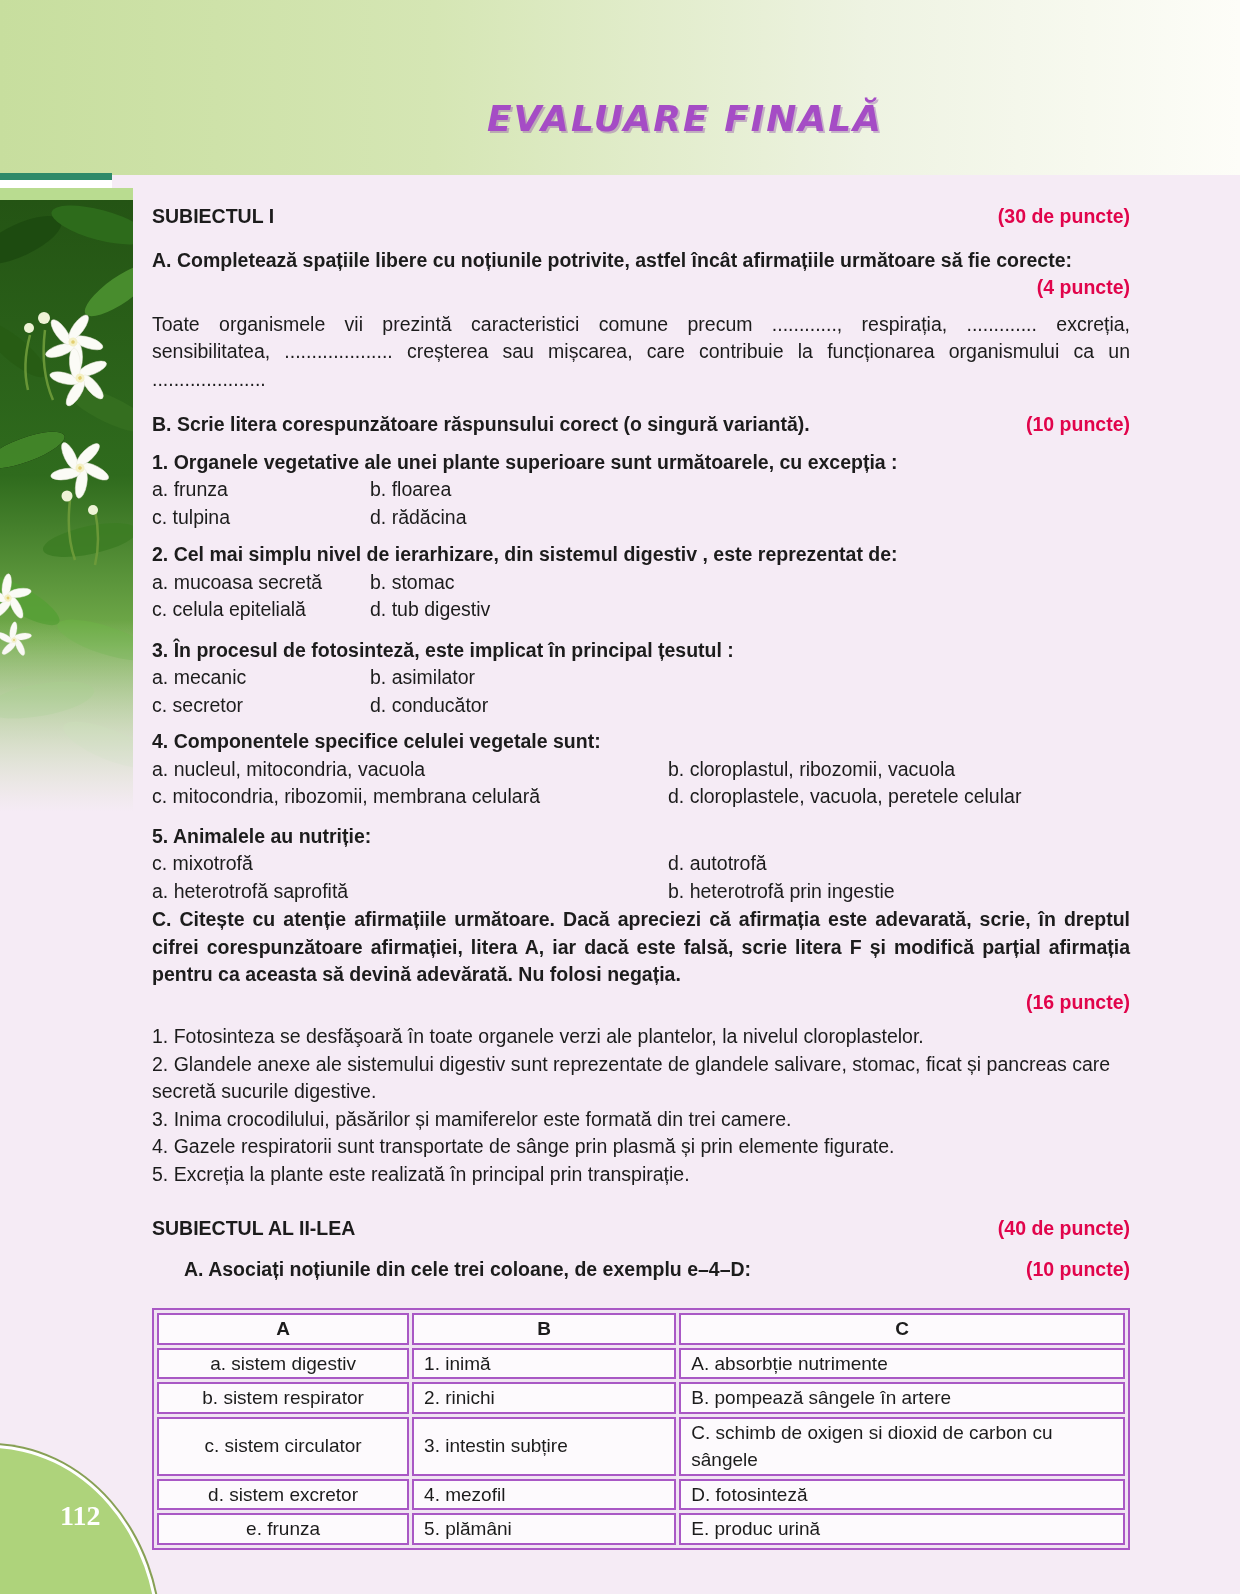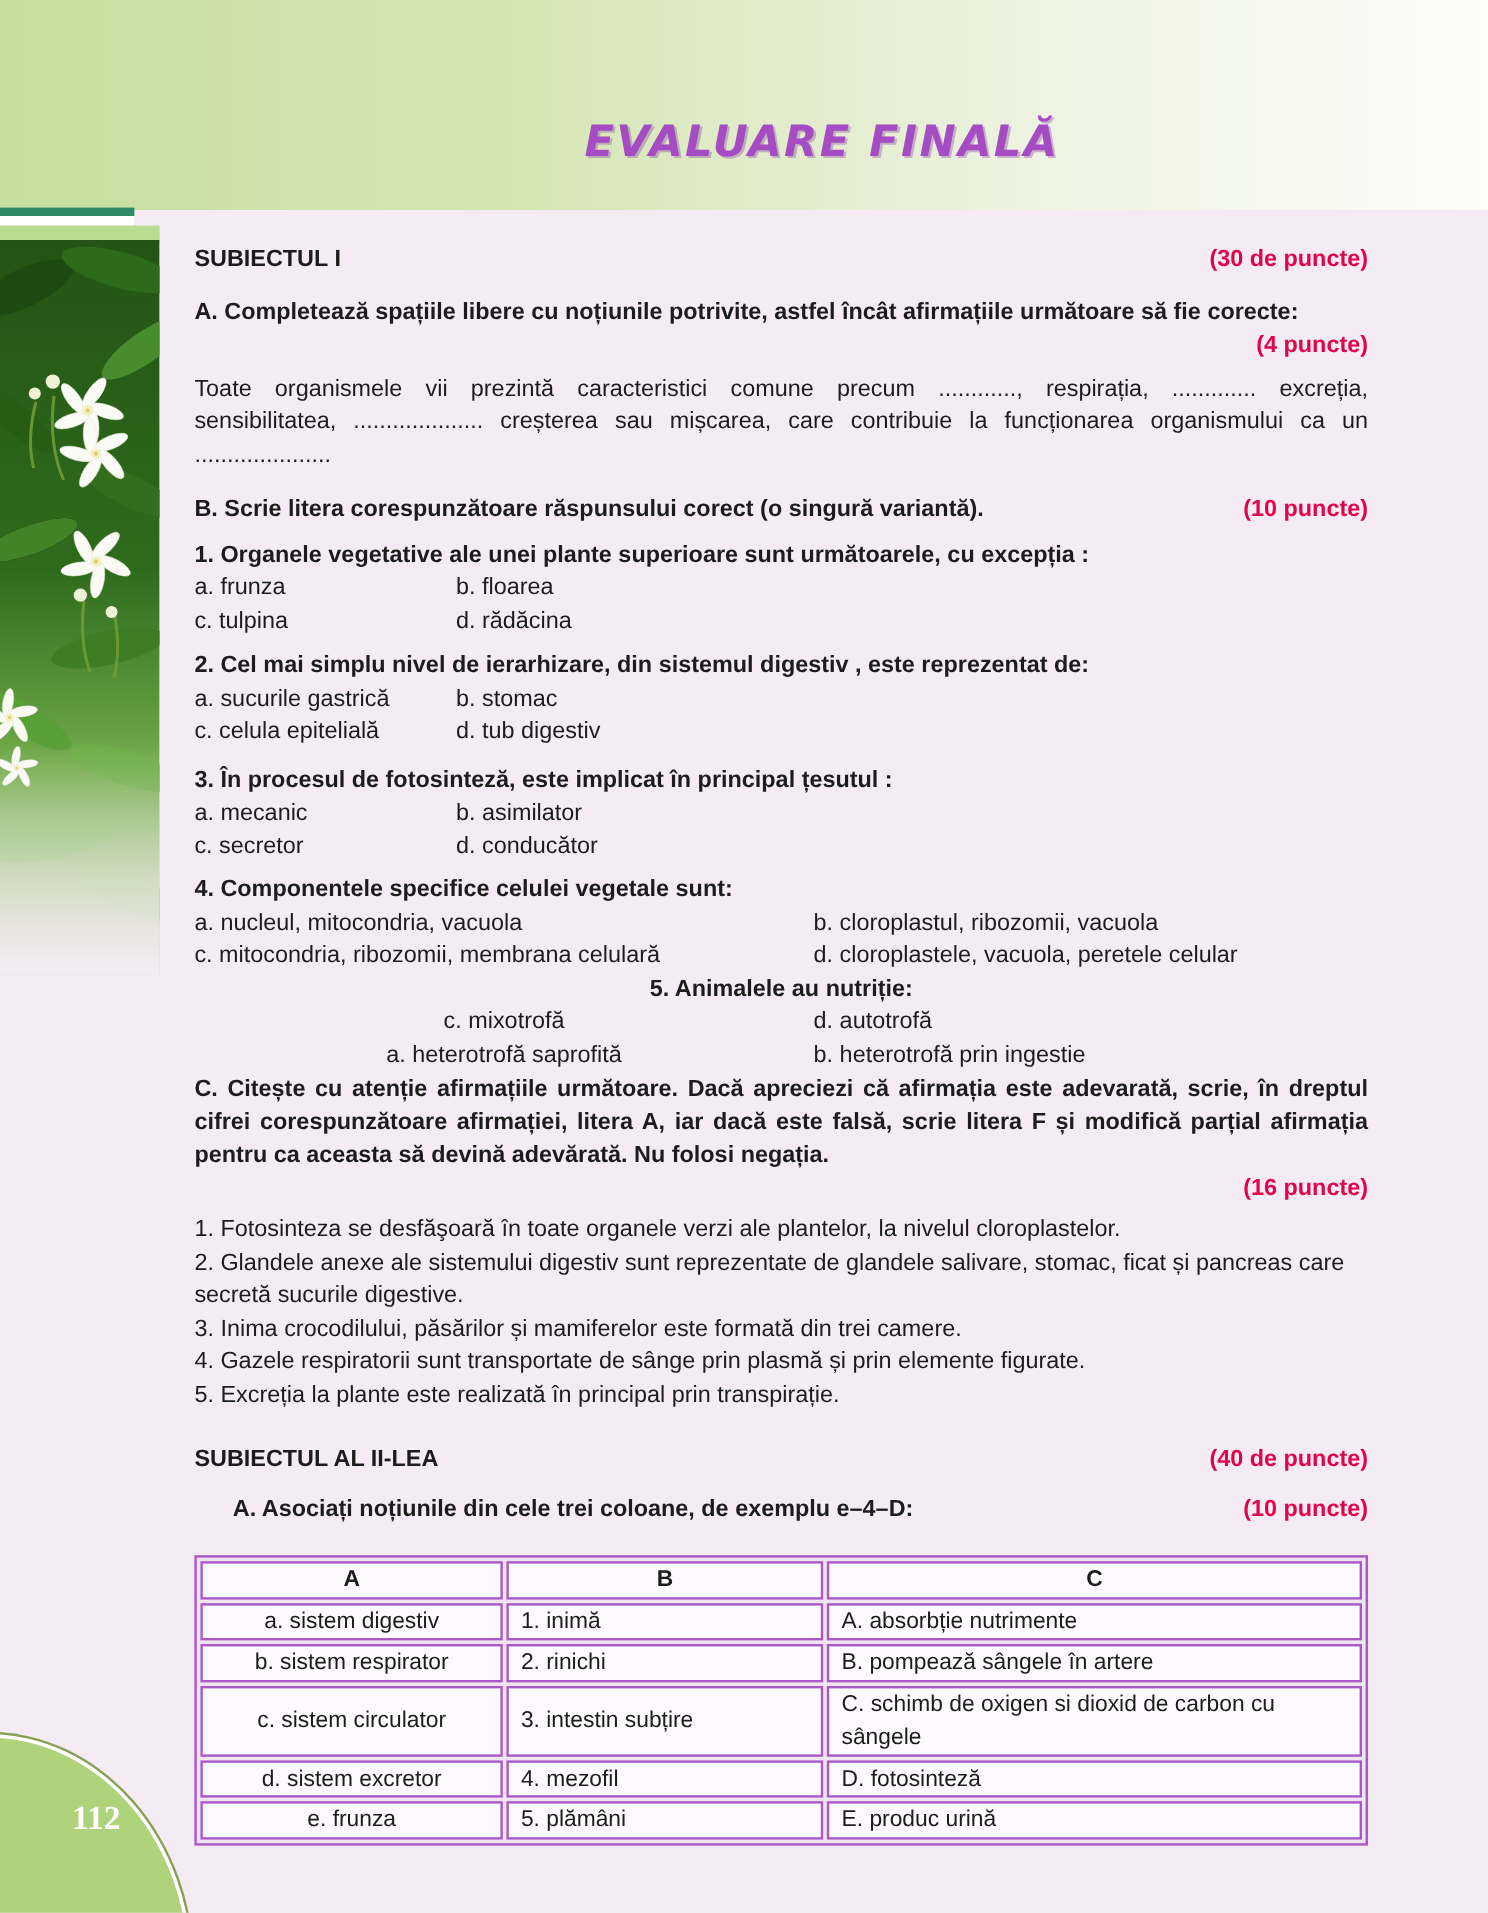--- a/index.html
+++ b/index.html
@@ -37,21 +37,21 @@
     border:3px solid #ffffff;
     box-shadow:0 0 0 2px #87a055;
   }
   .page-number {
     position:absolute; left:60px; top:1500px;
     color:#ffffff; font-weight:bold; font-size:28px;
     font-family:Liberation Serif, serif;
   }
   
   .content {
-    position:absolute; left:162px; top:203px; width:978px;
+    position:absolute; left:152px; top:203px; width:978px;
     font-size:19.5px; line-height:27.5px;
   }
   .row { display:flex; justify-content:space-between; align-items:baseline; }
   .bold { font-weight:bold; }
   .pts { color:#e1044b; font-weight:bold; white-space:nowrap; }
   .pts-line { text-align:right; color:#e1044b; font-weight:bold; }
   .just { text-align:justify; text-align-last:justify; }
   .q-opts { display:flex; }
   .q-opts .c1 { width:218px; flex:0 0 218px; }
   .q-opts.wide .c1 { width:516px; flex:0 0 516px; }
@@ -169,21 +169,21 @@
     </div>
     <div class="q-opts">
       <span class="c1">c. tulpina</span>
       <span>d. rădăcina</span>
     </div>
   </div>
 
   <div style="margin-top:10px;">
     <div class="bold">2. Cel mai simplu nivel de ierarhizare, din sistemul digestiv , este reprezentat de:</div>
     <div class="q-opts">
-      <span class="c1">a. sucurile gastrică</span>
+      <span class="c1">a. mucoasa secretă</span>
       <span>b. stomac</span>
     </div>
     <div class="q-opts">
       <span class="c1">c. celula epitelială</span>
       <span>d. tub digestiv</span>
     </div>
   </div>
 
   <div style="margin-top:13px;">
     <div class="bold">3. În procesul de fotosinteză, este implicat în principal țesutul :</div>
@@ -202,21 +202,21 @@
     <div class="q-opts wide">
       <span class="c1">a. nucleul, mitocondria, vacuola</span>
       <span>b. cloroplastul, ribozomii, vacuola</span>
     </div>
     <div class="q-opts wide">
       <span class="c1">c. mitocondria, ribozomii, membrana celulară</span>
       <span>d. cloroplastele, vacuola, peretele celular</span>
     </div>
   </div>
 
-  <div style="text-align:center;">
+  <div style="margin-top:12px;">
     <div class="bold">5. Animalele au nutriție:</div>
     <div class="q-opts wide">
       <span class="c1">c. mixotrofă</span>
       <span>d. autotrofă</span>
     </div>
     <div class="q-opts wide">
       <span class="c1">a. heterotrofă saprofită</span>
       <span>b. heterotrofă prin ingestie</span>
     </div>
   </div>

